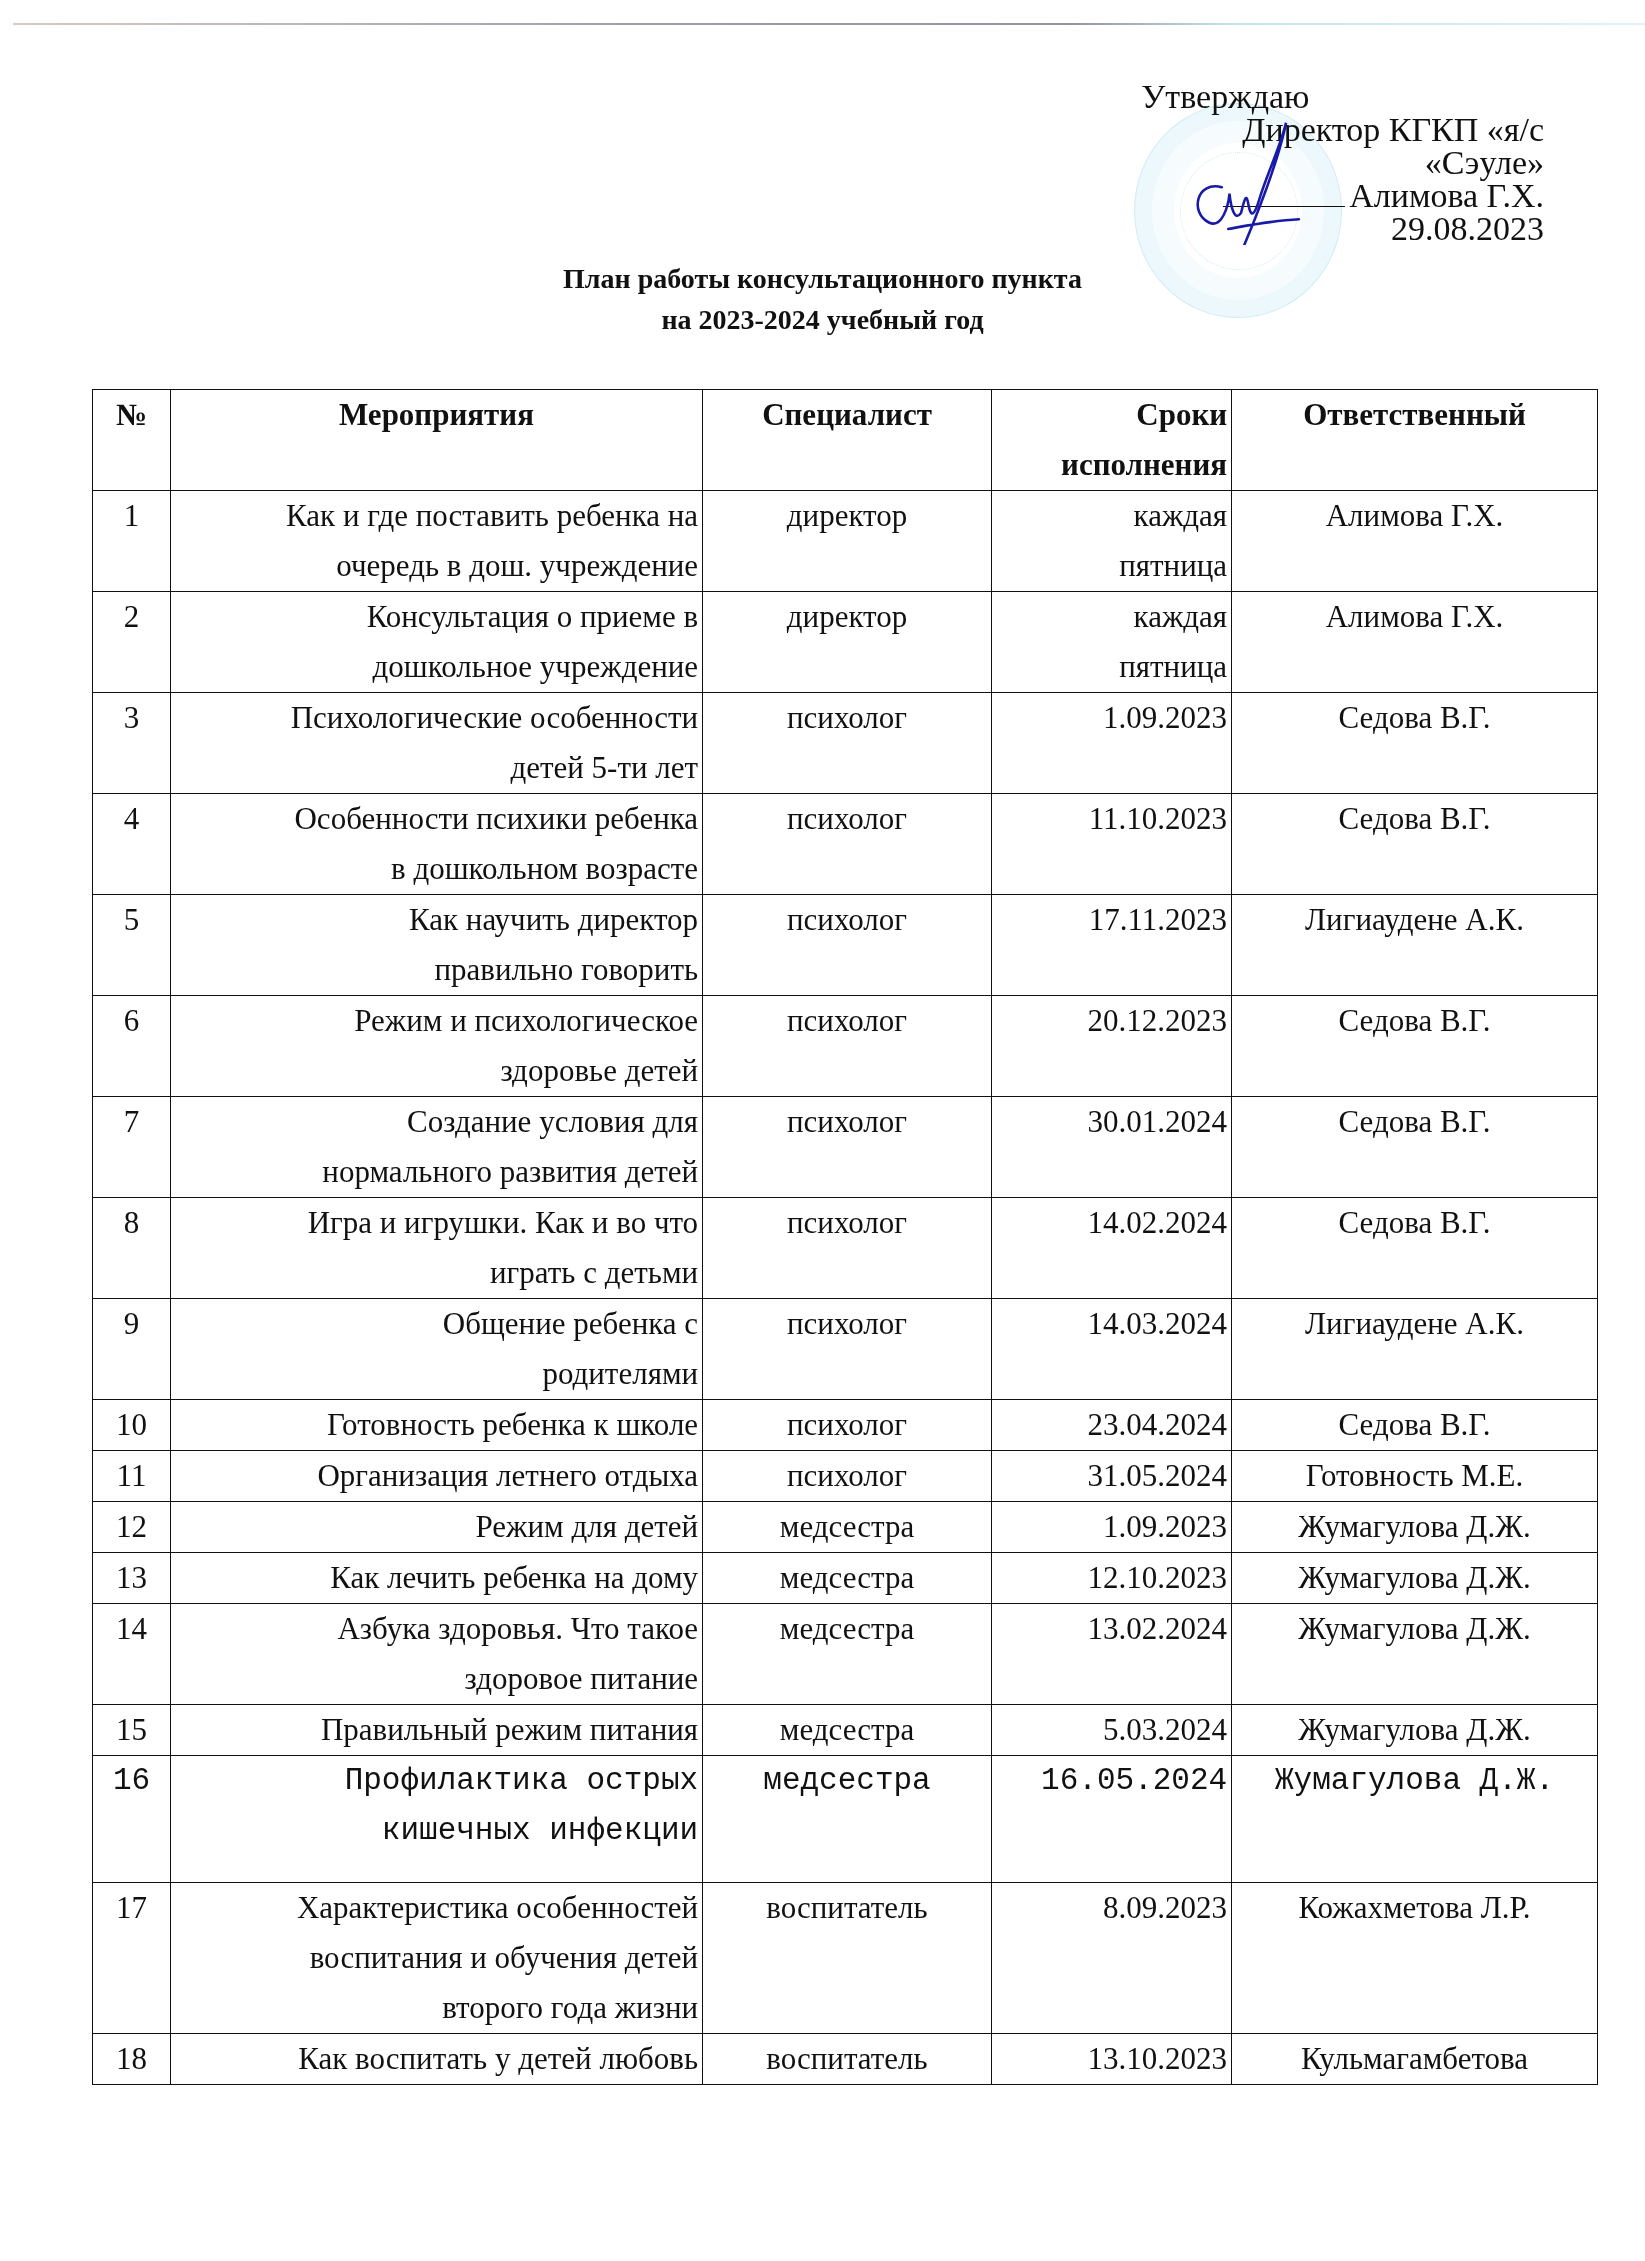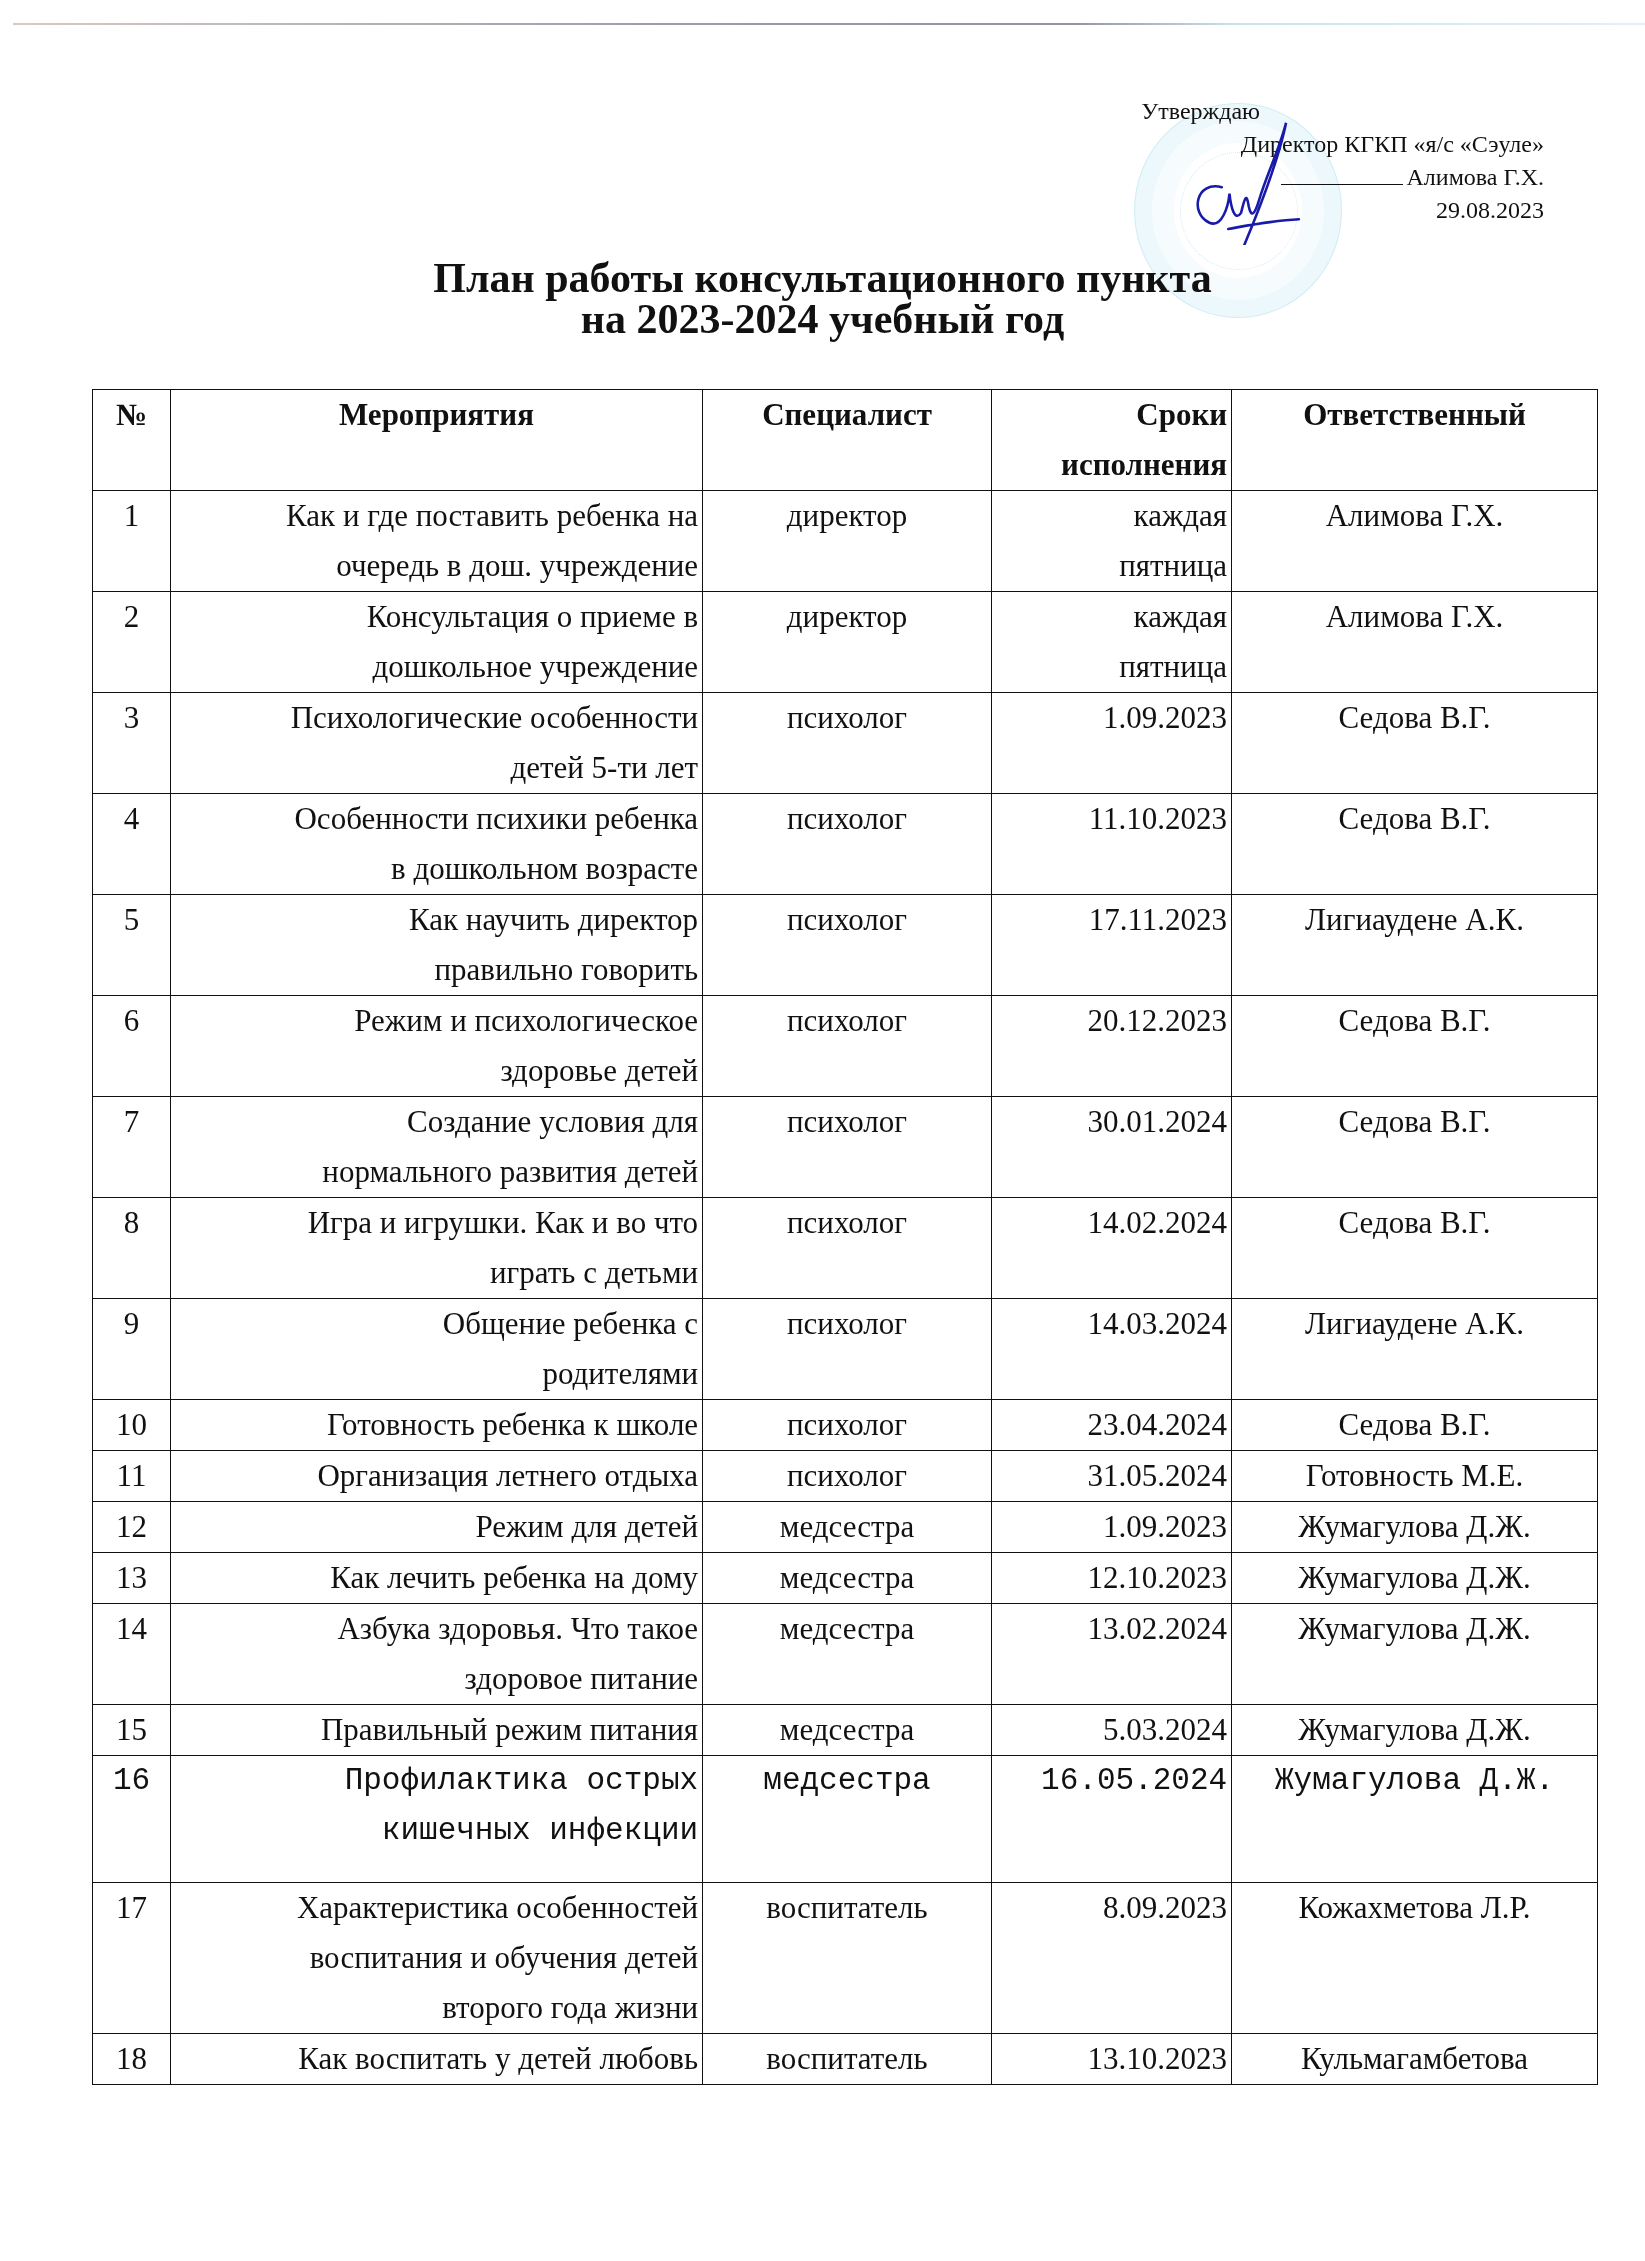--- a/index.html
+++ b/index.html
@@ -15,36 +15,36 @@
   .stamp {
     position: absolute; left: 1134px; top: 103px; width: 206px; height: 213px;
     border-radius: 50%; border: 1.9px solid rgba(120,200,230,0.35);
     box-shadow: inset 0 0 0 17px rgba(150,215,235,0.10), inset 0 0 0 39px rgba(170,225,240,0.10);
   }
   .stamp::after {
     content: ""; position: absolute; left: 45px; top: 48px; width: 116px; height: 116px;
     border-radius: 50%; border: 1.3px dotted rgba(120,200,230,0.35);
   }
   .approval {
-    position: absolute; left: 1122px; top: 95px; width: 422px;
-    font-size: 24px; line-height: 33px; text-align: right;
+    position: absolute; left: 1122px; top: 80px; width: 422px;
+    font-size: 34px; line-height: 33px; text-align: right;
   }
   .approval .l1 { text-align: left; padding-left: 19.3px; }
   .approval .l2 { text-align: right; }
   .approval .l3 { text-align: right; }
   .approval .sig-line {
     display: inline-block; width: 122px; border-bottom: 1.9px solid #111; margin-right: 3.9px;
     vertical-align: baseline; height: 0.6px;
   }
   .signature {
     position: absolute; left: 1183px; top: 110px; width: 129px; height: 135px;
   }
   .title {
     position: absolute; left: 0; width: 1645px; top: 258px;
-    text-align: center; font-weight: bold; font-size: 42px; line-height: 41px;
+    text-align: center; font-weight: bold; font-size: 28px; line-height: 41px;
   }
   table.plan {
     position: absolute; left: 92px; top: 389px; width: 1506px;
     border-collapse: collapse; table-layout: fixed;
     font-size: 31px; line-height: 50px;
   }
   table.plan col.c1 { width: 78px; }
   table.plan col.c2 { width: 532px; }
   table.plan col.c3 { width: 289px; }
   table.plan col.c4 { width: 240px; }

